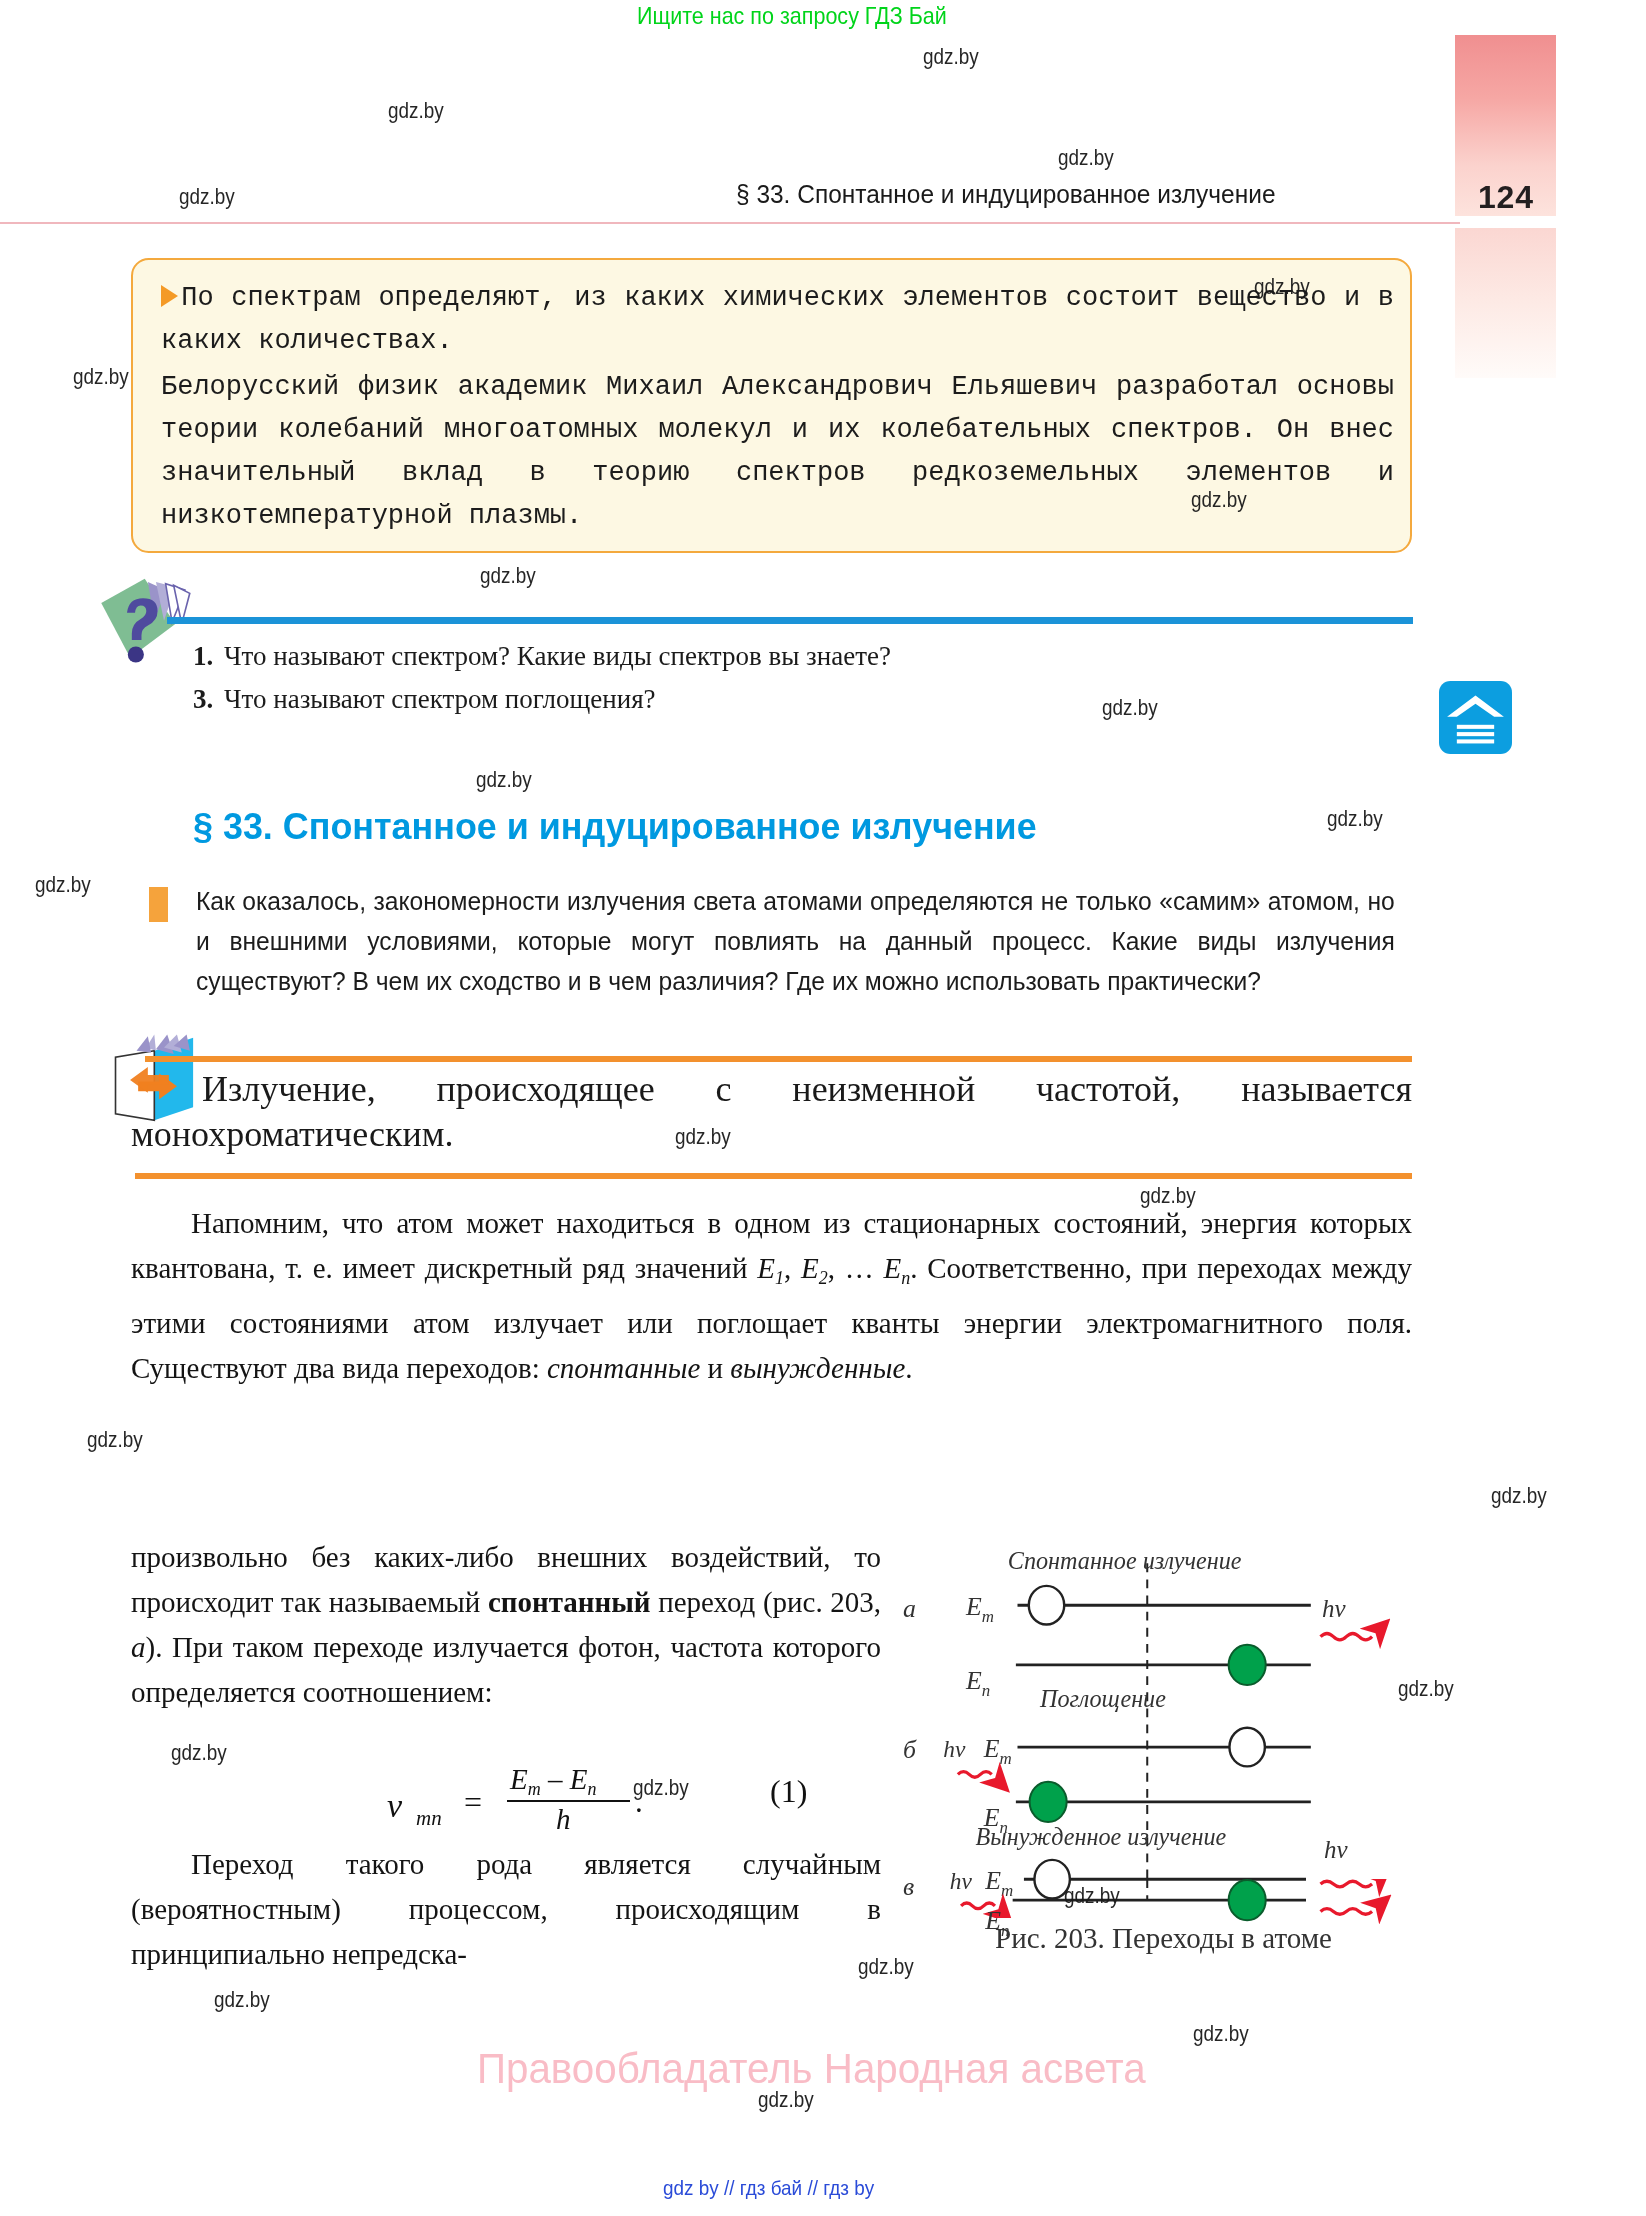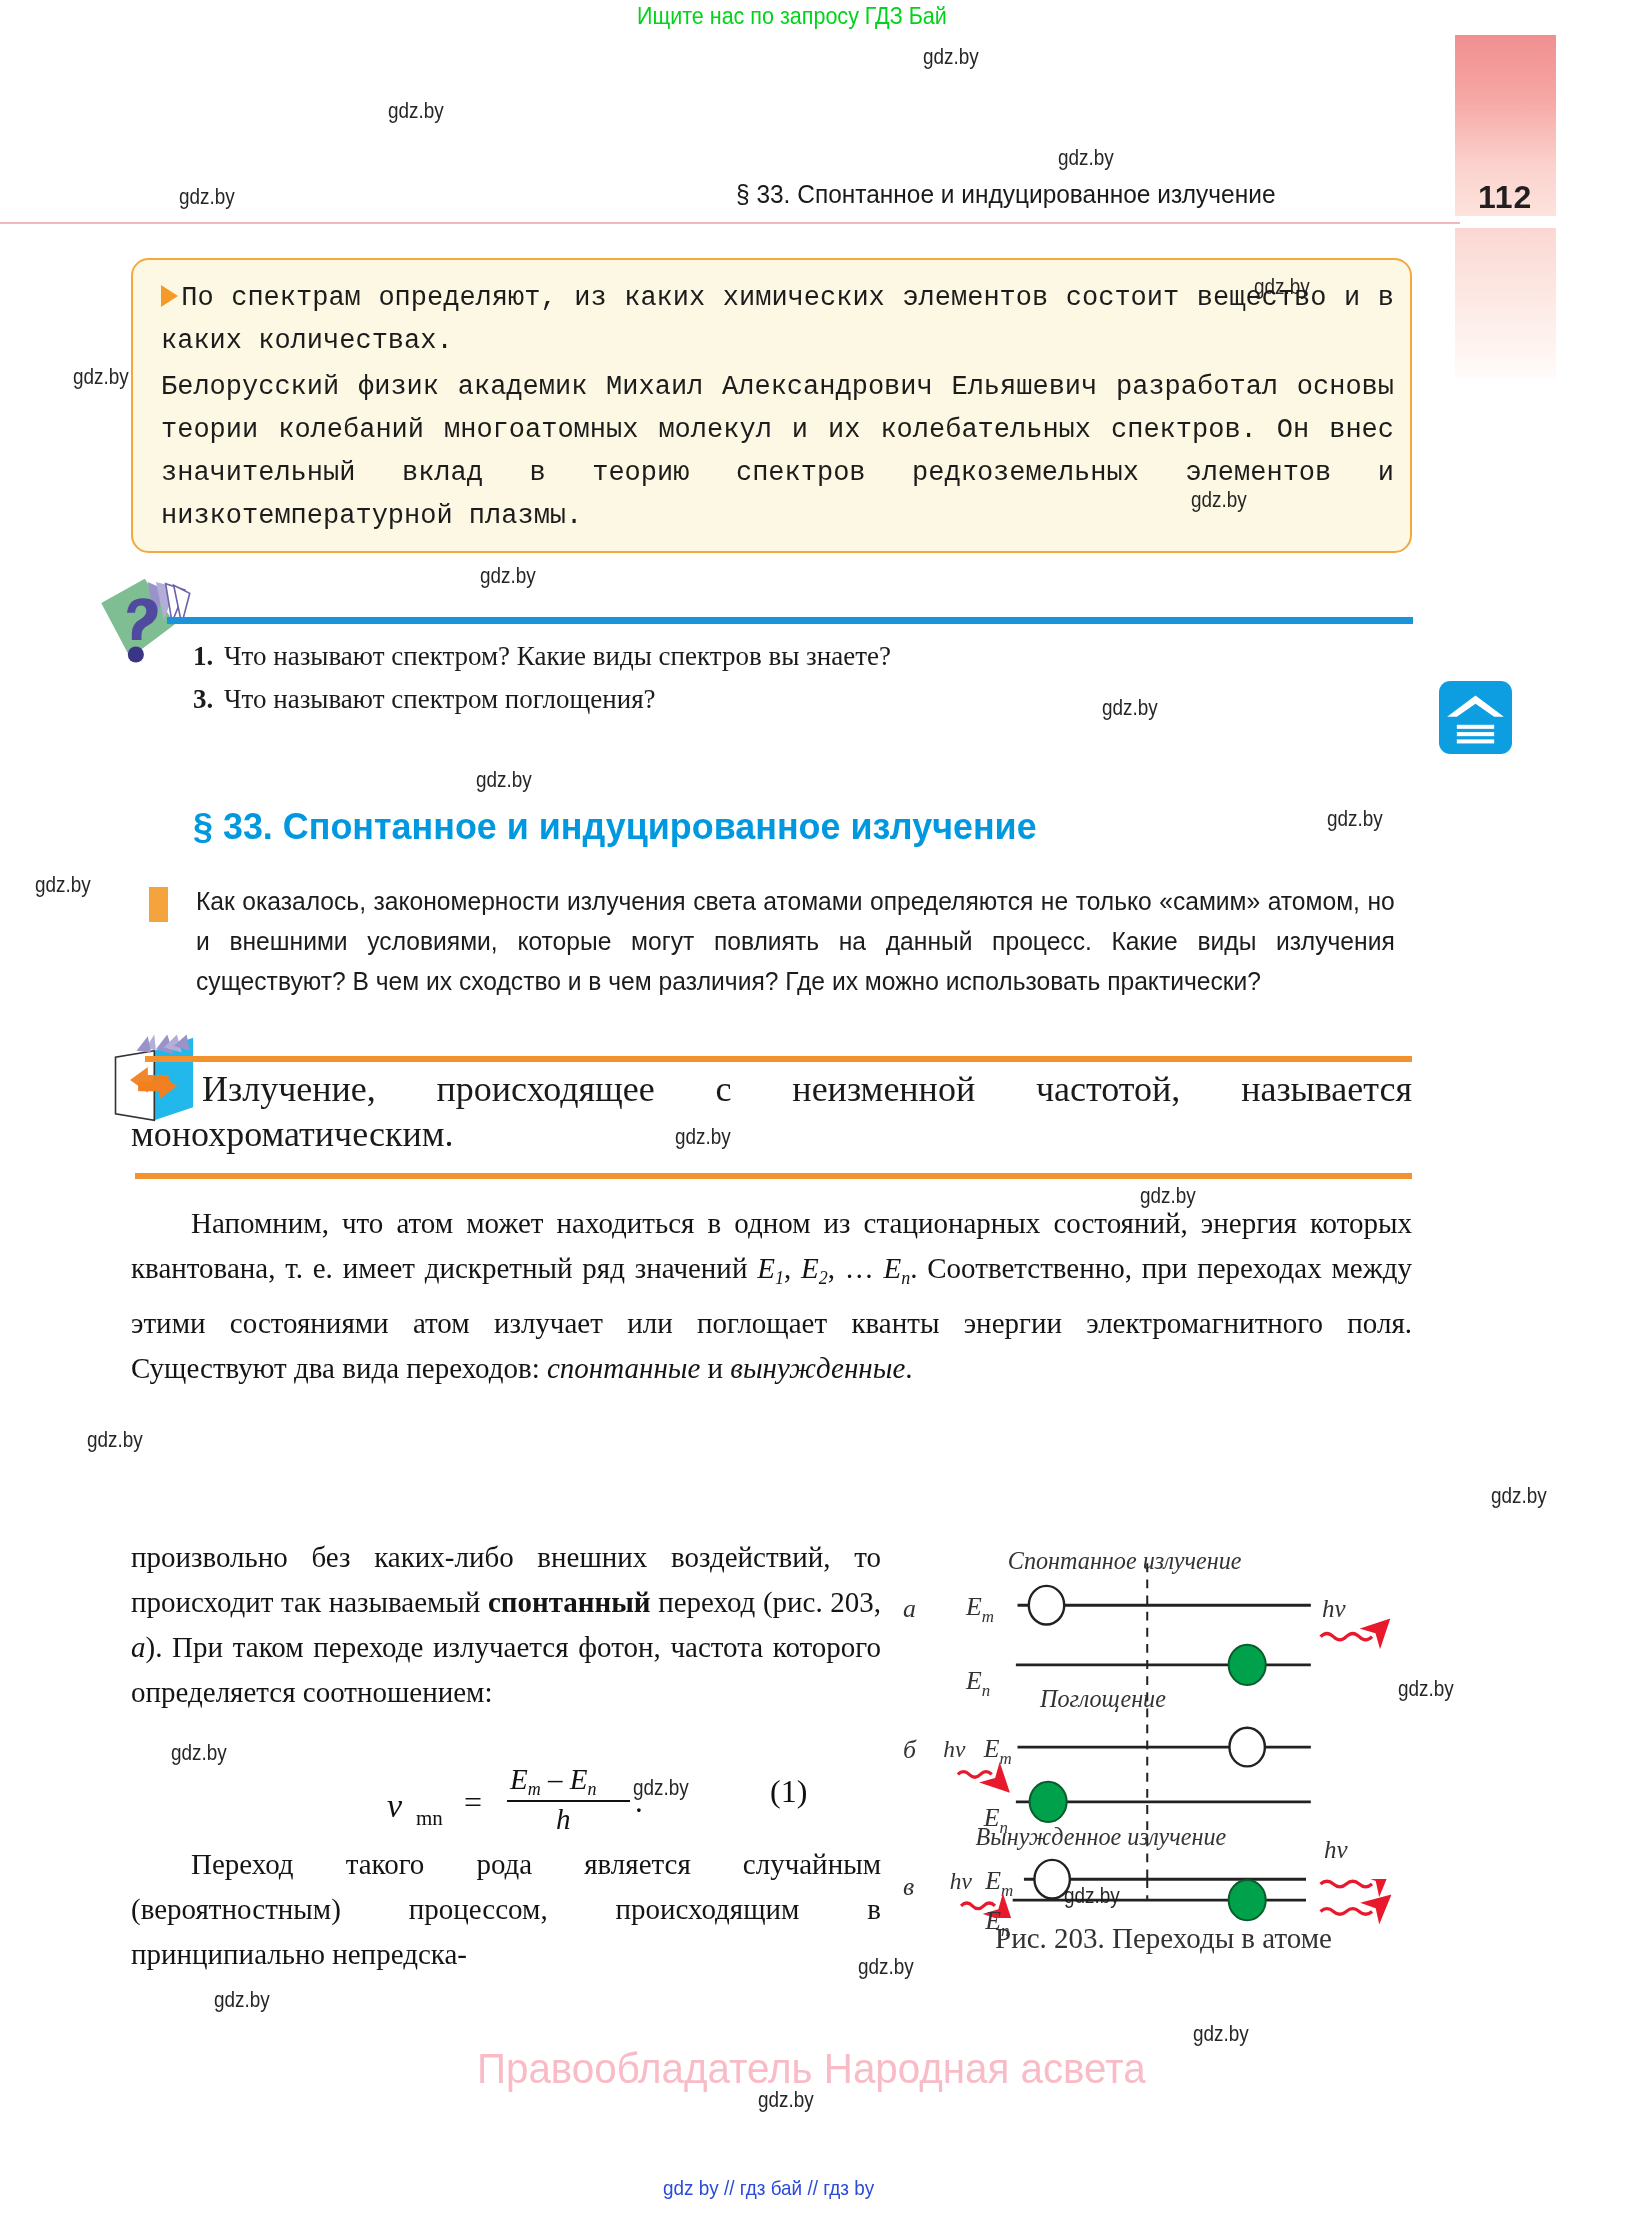--- a/index.html
+++ b/index.html
@@ -170,21 +170,21 @@
   i.it{font-style:italic;}
   b.bo{font-weight:bold;}
   .sub{font-size:.62em;vertical-align:-0.35em;font-style:italic;}
 
   
   .formula{
     position:absolute;left:355px;top:1761px;width:338px;height:89px;
     font-size:31px;color:#111;
   }
   .f-nu{position:absolute;left:32px;top:26px;font-style:italic;font-size:34px;}
-  .f-nusub{position:absolute;left:61px;top:45px;font-size:21px;}
+  .f-nusub{position:absolute;left:61px;top:45px;font-style:italic;font-size:21px;}
   .f-eq{position:absolute;left:109px;top:22.6px;font-size:32px;}
   .f-num{position:absolute;left:155px;top:1.6px;font-style:italic;font-size:29px;white-space:nowrap;}
   .f-bar{position:absolute;left:152px;top:39px;width:123px;height:2.4px;background:#111;}
   .f-den{position:absolute;left:201px;top:42px;font-style:italic;font-size:29px;}
   .f-dot{position:absolute;left:280px;top:22.6px;font-size:31px;}
   .f-num-lbl{
     position:absolute;left:770px;top:1773px;font-size:32px;color:#111;
   }
 
   
@@ -203,21 +203,21 @@
 </style>
 </head>
 <body>
 
 <div class="pg">
 
   <div class="wm-green" style="left:637px;top:3.2px;">Ищите нас по запросу ГДЗ Бай</div>
 
   <div class="pagebadge"></div>
   <div class="pagebadge2"></div>
-  <div class="pagebadge-num">112</div>
+  <div class="pagebadge-num">124</div>
 
   <div class="hdr-title">§ 33. Спонтанное и индуцированное излучение</div>
   <div class="hdr-rule"></div>
 
   <div class="homeicon">
     <svg width="73" height="73" viewBox="0 0 90 90">
       <rect x="0" y="0" width="90" height="90" rx="14" fill="#0c9ee0"></rect>
       <path d="M10 44 L45 18 L80 44 L68 44 L45 28 L22 44 Z" fill="#ffffff"></path>
       <rect x="22" y="54" width="46" height="5" fill="#ffffff"></rect>
       <rect x="22" y="63" width="46" height="5" fill="#ffffff"></rect>

